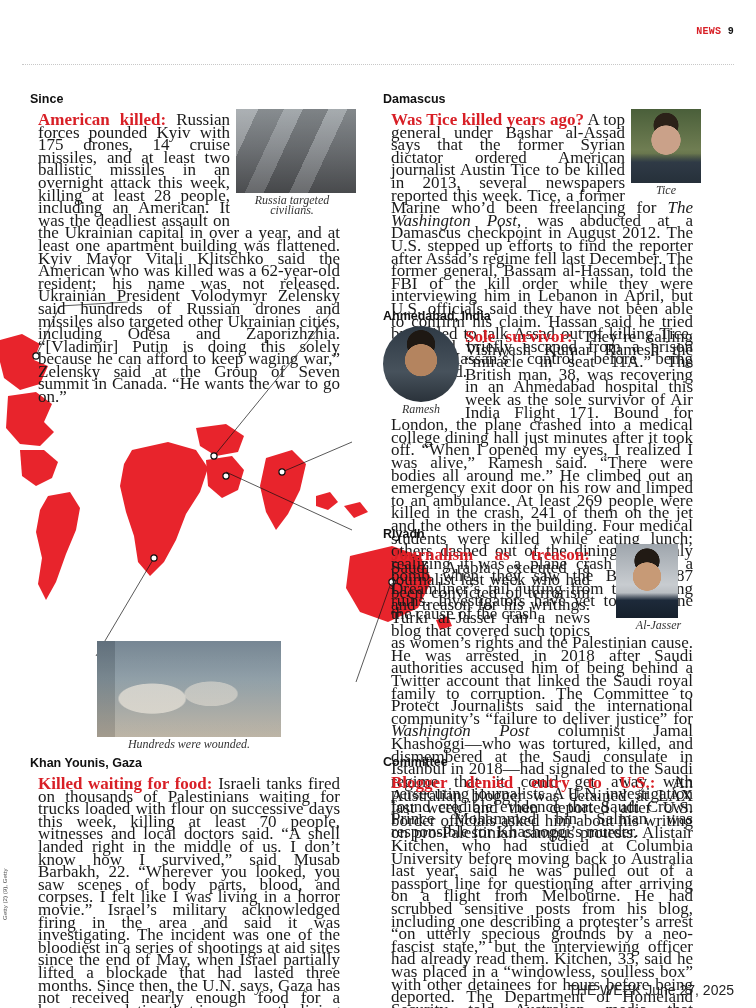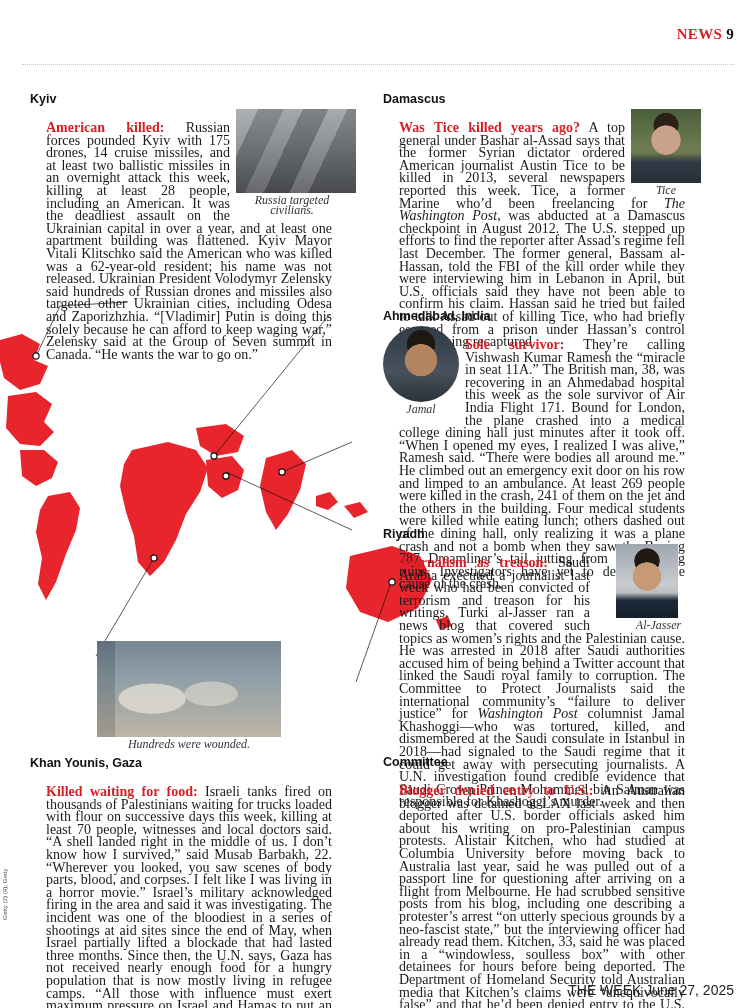--- a/index.html
+++ b/index.html
@@ -21,43 +21,43 @@
   .masthead h1 {
     margin:0;
     font-family:"Liberation Sans", sans-serif;
     font-weight:bold;
     font-size:27px;
     letter-spacing:-0.2px;
     color:#111;
   }
   .news-tag {
     position:absolute; right:22px; top:26px;
-    font-family:Liberation Serif, serif;
-    font-weight:bold; font-size:15px;
+    font-family:Liberation Mono, monospace;
+    font-weight:bold; font-size:10px;
     color:#d81f26;
     letter-spacing:0.3px;
   }
   .news-tag .pg { color:#111; }
   .rule-top {
     position:absolute; top:64px; left:22px; width:712px;
     border-top:1px dotted #c8c8c8; height:0;
   }
 
   
   .col { position:absolute; width:318px; }
   .col-left { left:30px; top:88px; }
   .col-right { left:383px; top:88px; }
 
   h2.place {
     font-family:"Liberation Sans", sans-serif;
     font-size:12.5px; font-weight:bold;
     margin:0 0 3px 0; color:#111;
   }
   p.body {
-    margin:16px; font-size:14px; line-height:12.6px;
+    margin:8px; font-size:17px; line-height:12.6px;
     text-align:justify; color:#1a1a1a;
     font-family:"Liberation Serif", serif;
   }
   .lede { color:#d81f26; font-weight:bold; }
   .ital { font-style:italic; }
 
   
   .photo {
     position:absolute;
     background:#8b8b8b;
@@ -195,21 +195,21 @@
         <circle class="dot" cx="214" cy="156" r="3.1"></circle>
         <circle class="dot" cx="282" cy="172" r="3.1"></circle>
         <circle class="dot" cx="226" cy="176" r="3.1"></circle>
         <circle class="dot" cx="154" cy="258" r="3.1"></circle>
         <circle class="dot" cx="392" cy="282" r="3.1"></circle>
       </g>
     </svg>
   </div>
 
   <div class="col col-left" style="top:92px;">
-    <h2 class="place">Kyiv</h2>
+    <h2 class="place">Since</h2>
     <div class="wrapfig-right" style="width:112px;">
       <div class="photo ph-rubble" style="position:relative;width:120px;height:84px;"></div>
       <div class="figcap">Russia targeted civilians.</div>
     </div>
     <p class="body">
       <span class="lede">American killed:</span><span> Russian forces pounded Kyiv with 175 drones, 14 cruise missiles, and at least two ballistic missiles in an overnight attack this week, killing at least 28 people, including an American. It was the deadliest assault on the Ukrainian capital in over a year, and at least one apartment building was flattened. Kyiv Mayor Vitali Klitschko said the American who was killed was a 62-year-old resident; his name was not released. Ukrainian President Volodymyr Zelensky said hundreds of Russian drones and missiles also targeted other Ukrainian cities, including Odesa and Zaporizhzhia. “[Vladimir] Putin is doing this solely because he can afford to keep waging war,” Zelensky said at the Group of Seven summit in Canada. “He wants the war to go on.”</span>
     </p>
   </div>
 
   <div class="col col-left" style="top:641px;">
@@ -229,21 +229,21 @@
     </div>
     <p class="body">
       <span class="lede">Was Tice killed years ago?</span><span> A top general under Bashar al-Assad says that the former Syrian dictator ordered American journalist Austin Tice to be killed in 2013, several newspapers reported this week. Tice, a former Marine who’d been freelancing for </span><span class="ital">The Washington Post</span><span>, was abducted at a Damascus checkpoint in August 2012. The U.S. stepped up efforts to find the reporter after Assad’s regime fell last December. The former general, Bassam al-Hassan, told the FBI of the kill order while they were interviewing him in Lebanon in April, but U.S. officials said they have not been able to confirm his claim. Hassan said he tried but failed to talk Assad out of killing Tice, who had briefly escaped from a prison under Hassan’s control before being recaptured.</span>
     </p>
   </div>
 
   <div class="col col-right" style="top:309px;">
     <h2 class="place">Ahmedabad, India</h2>
     <div class="wrapfig-left" style="width:76px;">
       <div class="circle-photo ph-ramesh" style="width:76px;height:76px;"></div>
-      <div class="figcap">Jamal</div>
+      <div class="figcap">Ramesh</div>
     </div>
     <p class="body">
       <span class="lede">Sole survivor:</span><span> They’re calling Vishwash Kumar Ramesh the “miracle in seat 11A.” The British man, 38, was recovering in an Ahmedabad hospital this week as the sole survivor of Air India Flight 171. Bound for London, the plane crashed into a medical college dining hall just minutes after it took off. “When I opened my eyes, I realized I was alive,” Ramesh said. “There were bodies all around me.” He climbed out an emergency exit door on his row and limped to an ambulance. At least 269 people were killed in the crash, 241 of them on the jet and the others in the building. Four medical students were killed while eating lunch; others dashed out of the dining hall, only realizing it was a plane crash and not a bomb when they saw the Boeing 787 Dreamliner’s tail jutting from the flaming ruins. Investigators have yet to determine the cause of the crash.</span>
     </p>
   </div>
 
   <div class="col col-right" style="top:527px;">
     <h2 class="place">Riyadh</h2>
     <div class="wrapfig-right" style="width:85px;padding-left:20px;">
       <div class="photo ph-jasser" style="position:relative;width:62px;height:74px;"></div>

